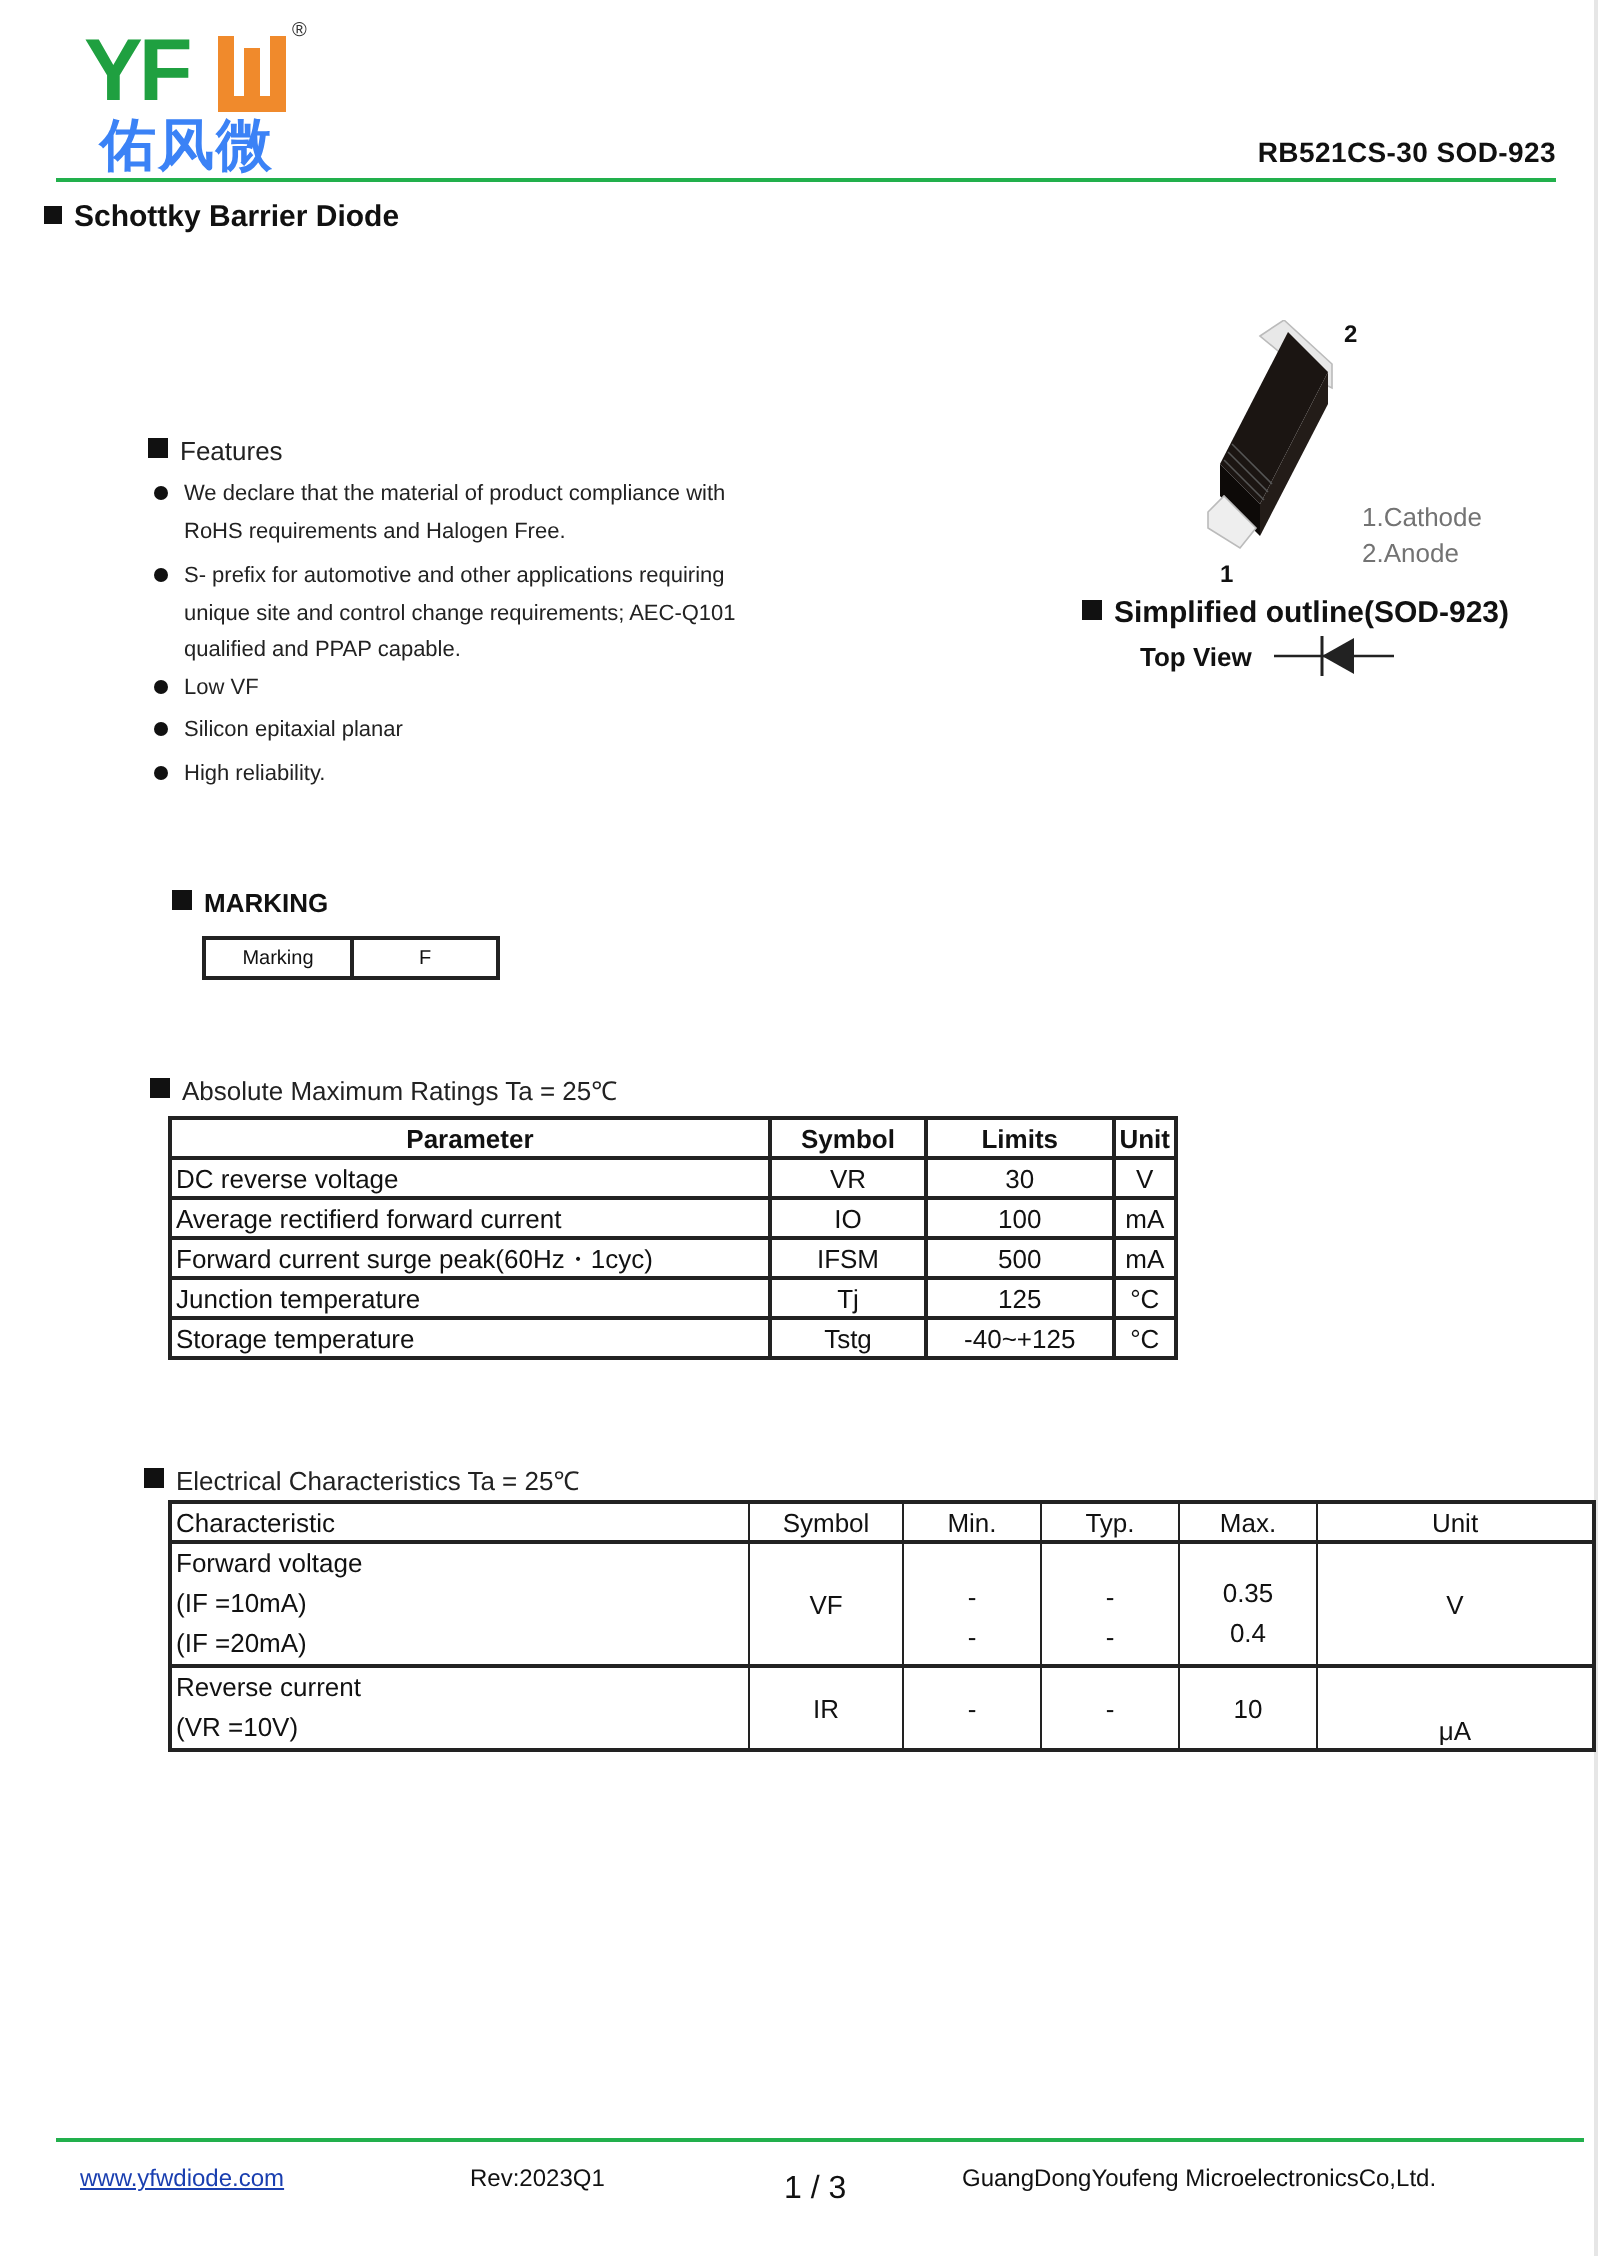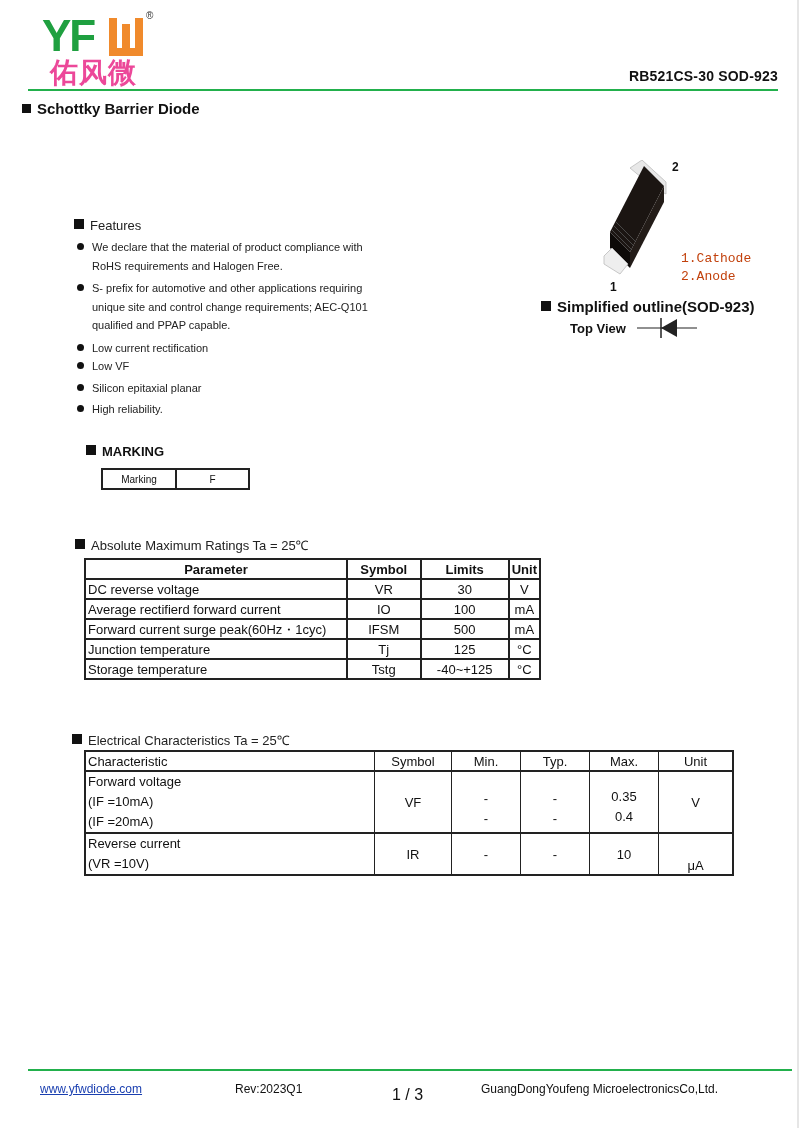--- a/index.html
+++ b/index.html
@@ -5,57 +5,57 @@
   html, body { margin: 0; padding: 0; background: #ffffff; }
   body { width: 800px; height: 1128px; position: relative; overflow: hidden;
          font-family: "Liberation Sans", sans-serif; color: #111; }
   .abs { position: absolute; }
   .right-edge { position: absolute; left: 797px; top: 0; width: 2px; height: 1128px; background: #e6e6e6; }
 
   
   .logo-yf { left: 42px; top: 14px; font-size: 44px; font-weight: bold; color: #1fa040; letter-spacing: -2px; line-height: 44px; font-family: "Liberation Sans", sans-serif; }
   .logo-w { left: 109px; top: 18px; width: 34px; height: 38px; }
   .logo-reg { left: 146px; top: 10px; font-size: 10px; color: #333; }
-  .logo-cn { left: 50px; top: 58px; font-size: 28px; font-weight: bold; color: #ec4899; line-height: 30px; font-family: "DejaVu Sans", sans-serif; letter-spacing: 1px; }
+  .logo-cn { left: 50px; top: 58px; font-size: 28px; font-weight: bold; color: #3b82f6; line-height: 30px; font-family: "DejaVu Sans", sans-serif; letter-spacing: 1px; }
 
   .part-title { right: 22px; top: 68px; font-size: 14px; font-weight: bold; color: #111; letter-spacing: 0.2px; }
   .green-rule-top { left: 28px; top: 89px; width: 750px; height: 2px; background: #22b04c; }
   .green-rule-bot { left: 28px; top: 1069px; width: 764px; height: 2px; background: #22b04c; }
 
   .sq { display: inline-block; width: 9px; height: 9px; background: #111; margin-right: 6px; vertical-align: 1px; }
   .subtitle { left: 22px; top: 100px; font-size: 15px; font-weight: bold; }
 
   
   .features-head { left: 74px; top: 218px; font-size: 13px; color: #222; }
   .features-list { left: 76px; top: 238px; width: 340px; margin: 0; padding: 0; list-style: none; font-size: 11px; color: #222; }
   .features-list li { position: relative; padding-left: 16px; line-height: 18.5px; }
   .features-list li .dot { position: absolute; left: 1px; top: 5px; width: 7px; height: 7px; border-radius: 50%; background: #111; }
   .gap-a { margin-top: 4px; }
   .gap-b { margin-top: 3px; }
 
   
   .pkg { left: 600px; top: 160px; width: 90px; height: 115px; }
   .pin-label { font-size: 12px; font-weight: bold; }
-  .pin-legend { left: 681px; top: 250px; font-size: 13px; color: #c2410c; line-height: 18px; font-family: Liberation Mono, monospace; }
+  .pin-legend { left: 681px; top: 250px; font-size: 13px; color: #737373; line-height: 18px; }
   .outline-label { left: 541px; top: 298px; font-size: 15px; font-weight: bold; }
   .topview { left: 570px; top: 321px; font-size: 13px; font-weight: bold; }
   .diode-sym { left: 637px; top: 317px; width: 60px; height: 22px; }
 
   
   .marking-head { left: 86px; top: 444px; font-size: 13px; font-weight: bold; }
   .marking-table { left: 101px; top: 468px; border-collapse: collapse; font-size: 10px; }
   .marking-table td { border: 2px solid #222; height: 18px; text-align: center; padding: 0; }
 
   
   .sec-head { font-size: 13px; color: #222; }
   table.dt { border-collapse: collapse; position: absolute; }
   table.dt td, table.dt th { border: 2px solid #222; padding: 0 2px; font-size: 13px; height: 18px; line-height: 17px; }
   table.dt th { font-weight: bold; }
-  table.amr { left: 84px; top: 558px; width: 457px; }
-  table.ec { left: 84px; top: 750px; width: 650px; }
+  table.amr { left: 84px; top: 558px; width: 505px; }
+  table.ec { left: 84px; top: 750px; width: 714px; }
   table.ec th { font-weight: normal; }
   table.ec td, table.ec th { border-left-width: 1px; border-right-width: 1px; }
   table.ec { border-left: 2px solid #222; border-right: 2px solid #222; }
   .c { text-align: center; }
   .l { text-align: left; }
 
   
   .footer { top: 1082px; font-size: 12px; font-weight: normal; }
   .f-url { left: 40px; color: #1a3fb0; text-decoration: underline; }
   .f-rev { left: 235px; }
@@ -76,21 +76,20 @@
 
 <div class="abs part-title">RB521CS-30  SOD-923</div>
 <div class="abs green-rule-top"></div>
 
 <div class="abs subtitle"><span class="sq"></span><span>Schottky Barrier Diode</span></div>
 
 <div class="abs features-head"><span class="sq" style="width:10px;height:10px"></span><span>Features</span></div>
 <ul class="abs features-list">
   <li><span class="dot"></span><span>We declare that the material of product  compliance with</span><br><span>RoHS requirements and Halogen Free.</span></li>
   <li class="gap-a"><span class="dot"></span><span>S- prefix for automotive and other applications requiring</span><br><span>unique site and control change requirements; AEC-Q101</span><br><span>qualified and PPAP capable.</span></li>
-  <li class="gap-a"><span class="dot"></span><span>Low current rectification</span></li>
   <li><span class="dot"></span><span>Low VF</span></li>
   <li class="gap-b"><span class="dot"></span><span>Silicon epitaxial planar</span></li>
   <li class="gap-b"><span class="dot"></span><span>High reliability.</span></li>
 </ul>
 
 <svg class="abs pkg" viewBox="0 0 90 115">
 
   <polygon points="30,8 42,0 66,22 66,34 54,28" fill="#e8e8e8" stroke="#bbb" stroke-width="0.8"></polygon>
 
   <polygon points="10,72 44,6 64,26 30,92" fill="#1b1512"></polygon>

